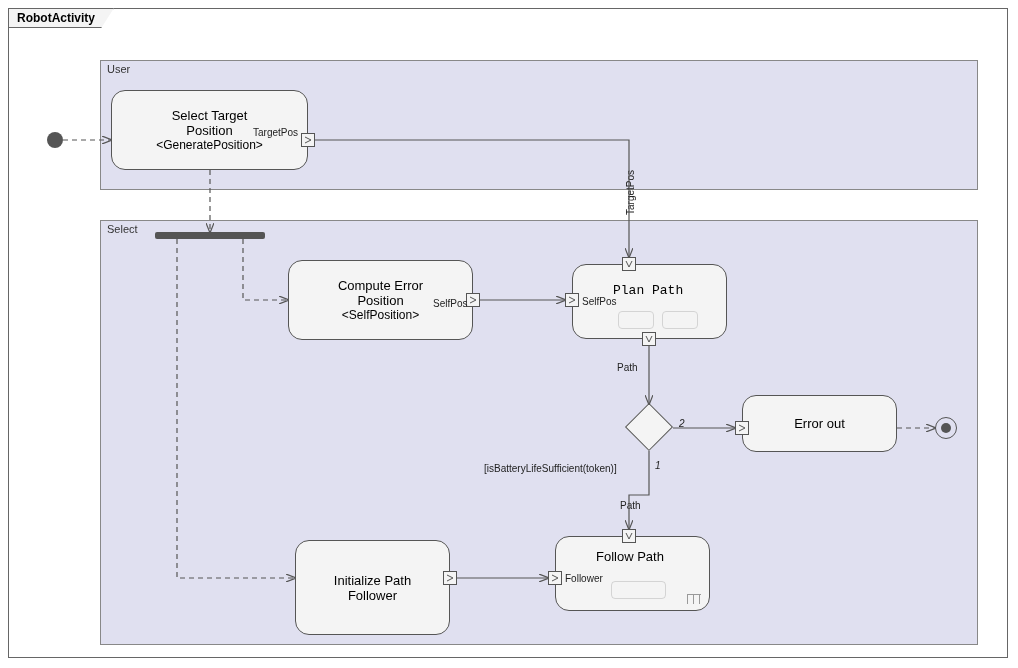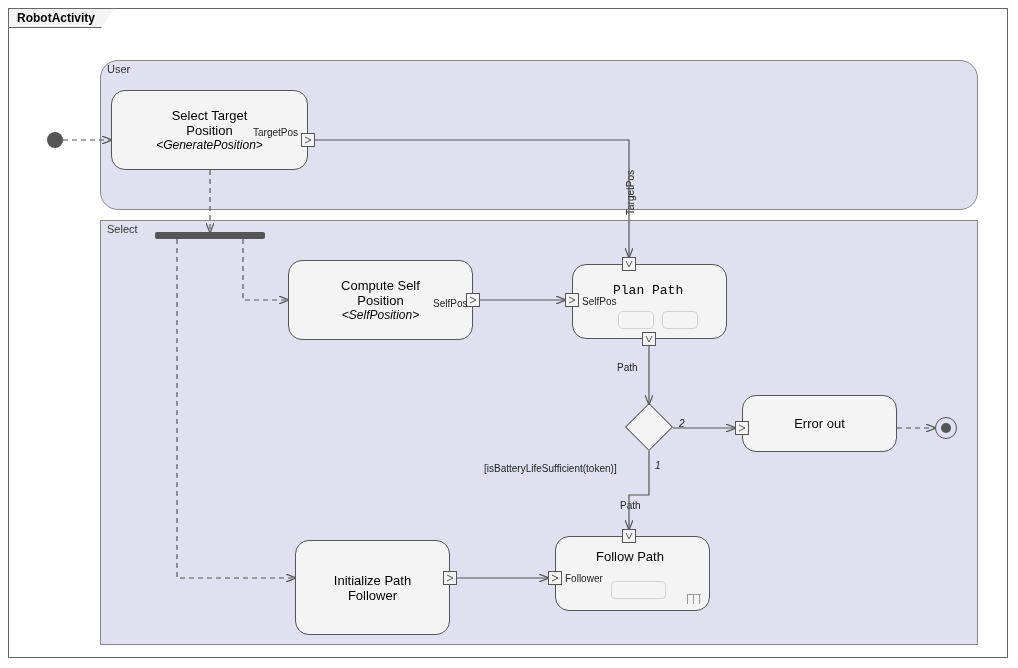--- a/index.html
+++ b/index.html
@@ -54,21 +54,20 @@
     align-items: center;
     justify-content: center;
     text-align: center;
     box-sizing: border-box;
     padding: 4px 8px;
   }
   .activity .title {
     font-size: 13px;
   }
   .activity .behavior {
-    font-style: italic;
     font-size: 12px;
   }
   .initial-node {
     position: absolute;
     width: 16px;
     height: 16px;
     border-radius: 50%;
     background: #555;
   }
   .final-node {
@@ -163,21 +162,21 @@
     pointer-events: none;
   }
 </style>
 </head>
 <body>
 
 <div class="frame">
   <div class="frame-tab">RobotActivity</div>
 </div>
 
-<div class="swimlane" style="left:100px; top:60px; width:878px; height:150px;border-radius:18px;">
+<div class="swimlane" style="left:100px; top:60px; width:878px; height:130px;">
   <div class="swimlane-label">User</div>
 </div>
 
 <div class="swimlane" style="left:100px; top:220px; width:878px; height:425px;">
   <div class="swimlane-label">Select</div>
 </div>
 
 <div class="initial-node" style="left:47px; top:132px;"></div>
 
 <div class="activity" style="left:111px; top:90px; width:197px; height:80px;align-items:center;">
@@ -189,21 +188,21 @@
 <div class="pin" style="left:301px; top:133px;">
   <svg width="10" height="10">
       <path d="M2 2 L8 5 L2 8" fill="none" stroke="#555" stroke-width="1"></path>
     </svg>
 </div>
 <div class="pin-label" style="left:253px; top:127px;">TargetPos</div>
 
 <div class="fork-bar" style="left:155px; top:232px; width:110px; height:7px;"></div>
 
 <div class="activity" style="left:288px; top:260px; width:185px; height:80px;">
-  <div class="title" style="white-space:pre-line;">Compute Self
+  <div class="title" style="white-space:pre-line;">Compute Error
 Position</div>
   <div class="behavior">&lt;SelfPosition&gt;</div>
 </div>
 <div class="pin" style="left:466px; top:293px;">
   <svg width="10" height="10">
       <path d="M2 2 L8 5 L2 8" fill="none" stroke="#555" stroke-width="1"></path>
     </svg>
 </div>
 <div class="pin-label" style="left:433px; top:298px;">SelfPos</div>
 

